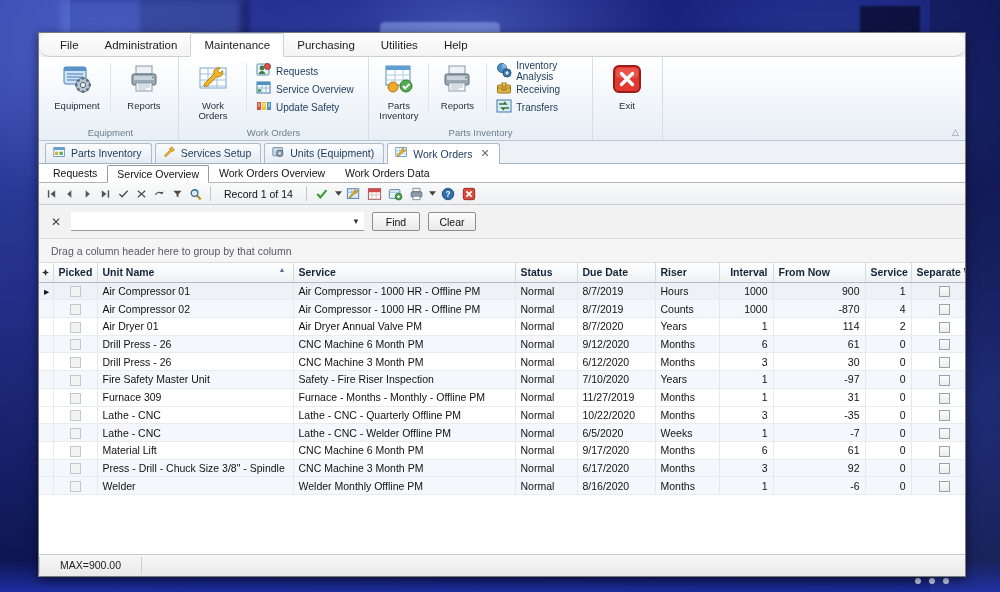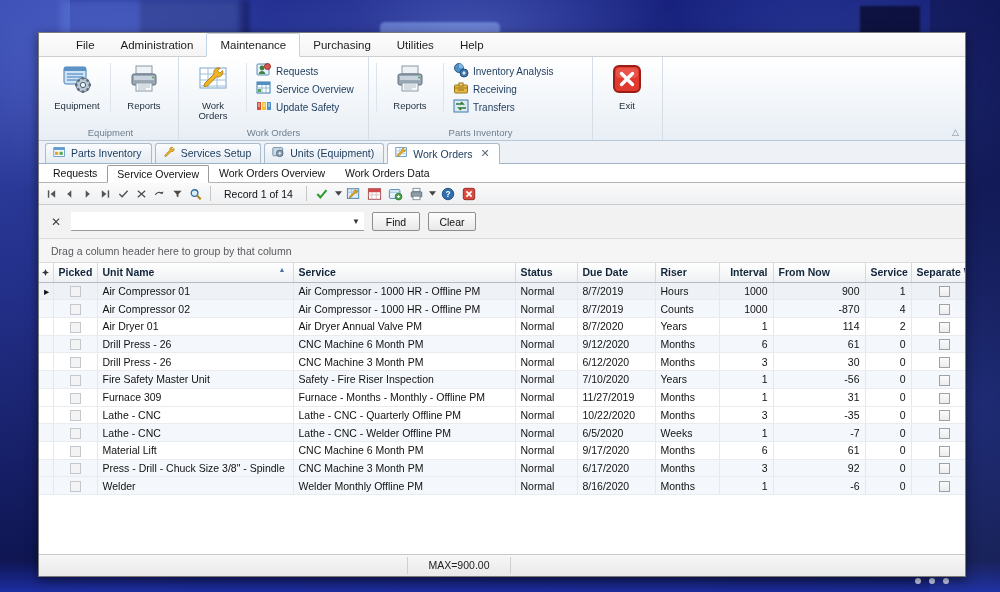--- a/index.html
+++ b/index.html
@@ -39,23 +39,24 @@
     display: flex;
     flex-direction: column;
   }
 
   
   .menubar {
     height: 24px;
     background: linear-gradient(180deg,#fdfdfd 0%, #f4f4f4 100%);
     display: flex;
     align-items: stretch;
-    padding-left: 24px;
+    padding-left: 8px;
     border-bottom: 1px solid #cfcfcf;
     flex: 0 0 auto;
+    border-radius: 11px;
   }
   .menu-item {
     display: flex; align-items: center;
     padding: 0 13px;
     font-size: 11.5px;
     color: #1c1c1c;
     cursor: default;
   }
   .menu-item.active {
     background: #ffffff;
@@ -286,21 +287,21 @@
     background: linear-gradient(180deg,#fbfbfb,#ececec);
     vertical-align: middle;
   }
   .cb.dim { border-color:#c3c8cd; background:#f3f3f3; }
 
   
   .statusbar {
     height: 22px;
     background: linear-gradient(180deg,#f7f7f7,#e9e9e9);
     border-top: 1px solid #c9c9c9;
-    display:flex; align-items:center; justify-content:center;
+    display:flex; align-items:center; justify-content:flex-start;
     flex: 0 0 auto;
   }
   .statuscell {
     font-size: 10.5px; color:#222;
     padding: 0 20px;
     border-left: 1px solid #cfcfcf;
     border-right: 1px solid #cfcfcf;
     height: 17px; line-height: 17px;
     margin-right: 86px;
   }
@@ -423,20 +424,36 @@
             </span>
             <span>Update Safety</span>
           </div>
         </div>
       </div>
       <div class="rgroup-title">Work Orders</div>
     </div>
 
     <div class="rgroup" style="width:224px">
       <div class="rgroup-body">
+        <div class="big-btn">
+          <span class="icon">
+            <svg class="ic32" viewBox="0 0 32 32">
+              <rect x="3" y="3" width="24" height="19" fill="#ffffff" stroke="#4f8fc4"></rect>
+              <rect x="3" y="3" width="24" height="4" fill="#5f9ed0"></rect>
+              <path d="M3 12h24M3 17h24M12 7v15M20 7v15" stroke="#a9ccdf"></path>
+              <circle cx="10" cy="24" r="5" fill="#f0a830" stroke="#b5740f"></circle>
+              <circle cx="23" cy="23" r="6" fill="#55ab55" stroke="#2f7a2f"></circle>
+              <path d="M20 23l2.2 2.4L26.5 21" stroke="#fff" stroke-width="2" fill="none"></path>
+            </svg>
+          </span>
+          <span class="lbl">
+            <span>Parts</span><br>
+            <span>Inventory</span>
+          </span>
+        </div>
         <div class="vsep"></div>
         <div class="big-btn">
           <span class="icon">
             <svg class="ic32" viewBox="0 0 32 32">
               <rect x="8" y="3" width="16" height="8" fill="#eef2f6" stroke="#8a98a6"></rect>
               <rect x="4" y="11" width="24" height="11" rx="2" fill="#9aa7b4" stroke="#5f6d7b"></rect>
               <rect x="6" y="13" width="20" height="4" fill="#c9d3dd"></rect>
               <rect x="8" y="20" width="16" height="8" fill="#f7f9fb" stroke="#8a98a6"></rect>
               <path d="M10 22h12M10 24h12M10 26h8" stroke="#b5c0cb"></path>
               <circle cx="25" cy="14.5" r="1" fill="#4aa14a"></circle>
@@ -777,21 +794,21 @@
           </tr>
           <tr class="alt">
             <td class="rowind"></td>
             <td class="cbcell"><span class="cb dim"></span></td>
             <td>Fire Safety Master Unit</td>
             <td>Safety - Fire Riser Inspection</td>
             <td>Normal</td>
             <td class="red">7/10/2020</td>
             <td>Years</td>
             <td class="num">1</td>
-            <td class="num red">-56</td>
+            <td class="num red">-97</td>
             <td class="num">0</td>
             <td class="cbcell"><span class="cb"></span></td>
           </tr>
           <tr>
             <td class="rowind"></td>
             <td class="cbcell"><span class="cb dim"></span></td>
             <td>Furnace 309</td>
             <td>Furnace - Months - Monthly - Offline PM</td>
             <td>Normal</td>
             <td class="red">11/27/2019</td>

